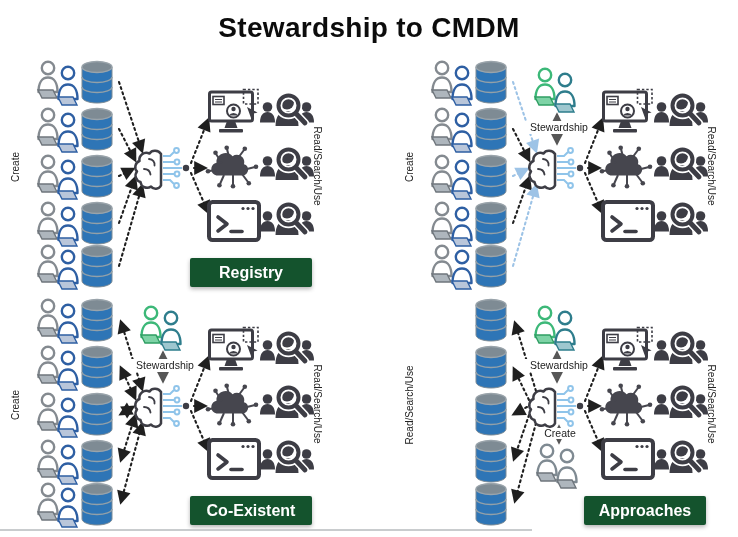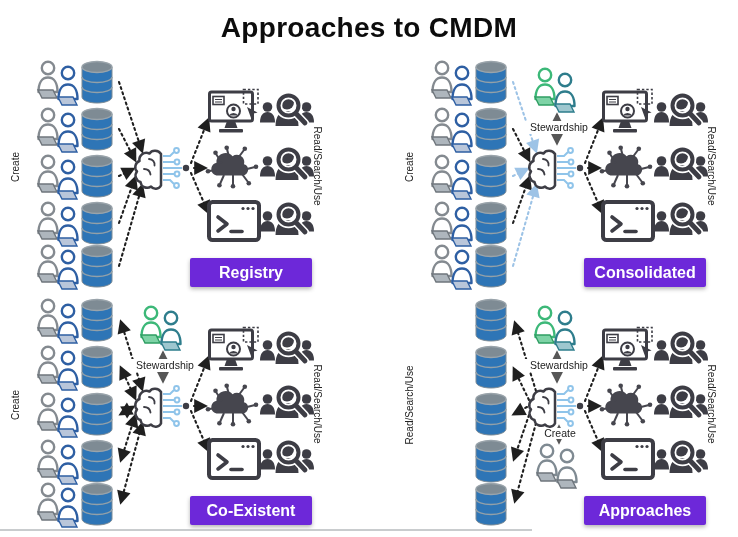--- a/index.html
+++ b/index.html
@@ -5,35 +5,35 @@
   html,body{margin:0;padding:0;background:#fff;}
   #stage{position:relative;width:738px;height:537px;background:#fff;overflow:hidden;
          font-family:"Liberation Sans",sans-serif;}
   #title{position:absolute;top:12px;left:0;width:100%;text-align:center;
          font-size:28px;font-weight:800;color:#0c0c0c;letter-spacing:.3px;}
   .quad{position:absolute;width:330px;height:240px;}
   #q-tl{left:8px;top:52px;}  #q-tr{left:402px;top:52px;}
   #q-bl{left:8px;top:290px;} #q-br{left:402px;top:290px;}
   .scene{position:absolute;left:0;top:0;width:330px;height:240px;overflow:visible;}
   .badge{position:absolute;left:182px;top:206px;width:122px;height:29px;
-         background:#6d28d9;color:#fff;font-weight:bold;font-size:16px;
+         background:#14532d;color:#fff;font-weight:bold;font-size:16px;
          text-align:center;line-height:29px;border-radius:2px;
          box-shadow:0 2px 4px rgba(0,0,0,.3);}
   .a{stroke-width:2.1;stroke-dasharray:2 3.4;fill:none;stroke-linecap:round;}
   .ak{stroke:#1f1f1f;} .ab{stroke:#9dc3e6;} .ag{stroke:#575757;}
   .vlab{font-size:10px;fill:#222;}
   .slab{font-size:10.5px;fill:#1c1c1c;}
   #bottom-line{position:absolute;left:0;top:529px;width:532px;height:2px;background:#c9ccce;}
 </style>
 </head>
 <body>
 
 <div id="stage">
 
-  <div id="title">Approaches to CMDM</div>
+  <div id="title">Stewardship to CMDM</div>
 
   <svg width="0" height="0" style="position:absolute" aria-hidden="true">
     <defs>
       <marker id="mk" viewBox="0 0 8 8" markerWidth="7.5" markerHeight="7.5" refX="6" refY="4" orient="auto-start-reverse">
         <path d="M0.5,0.5 L7.5,4 L0.5,7.5 z" fill="#1f1f1f"></path>
         </marker>
       <marker id="mb" viewBox="0 0 8 8" markerWidth="7.5" markerHeight="7.5" refX="6" refY="4" orient="auto-start-reverse">
         <path d="M0.5,0.5 L7.5,4 L0.5,7.5 z" fill="#9dc3e6"></path>
         </marker>
       <marker id="mg" viewBox="0 0 8 8" markerWidth="7" markerHeight="7" refX="6" refY="4" orient="auto-start-reverse">
@@ -246,21 +246,20 @@
         <use href="#ic-monitor" x="198" y="36"></use>
           <use href="#ic-audience" x="250" y="38"></use>
         <use href="#ic-cloud" x="197" y="91"></use>
           <use href="#ic-audience" x="250" y="92"></use>
         <use href="#ic-terminal" x="198" y="146"></use>
           <use href="#ic-audience" x="250" y="147"></use>
       </g>
       <text class="vlab" x="11" y="115" text-anchor="middle" transform="rotate(-90 11 115)">Create</text>
       <text class="vlab" x="306" y="114" text-anchor="middle" transform="rotate(90 306 114)">Read/Search/Use</text>
     </svg>
-    <div class="badge">Consolidated</div>
   </div>
 
   <div class="quad" id="q-bl">
     <svg class="scene" viewBox="0 0 330 240">
       <g>
         <use href="#ic-pair-create" x="26" y="7"></use>
           <use href="#ic-db" x="71" y="8"></use>
         <use href="#ic-pair-create" x="26" y="54"></use>
           <use href="#ic-db" x="71" y="55"></use>
         <use href="#ic-pair-create" x="26" y="101"></use>

